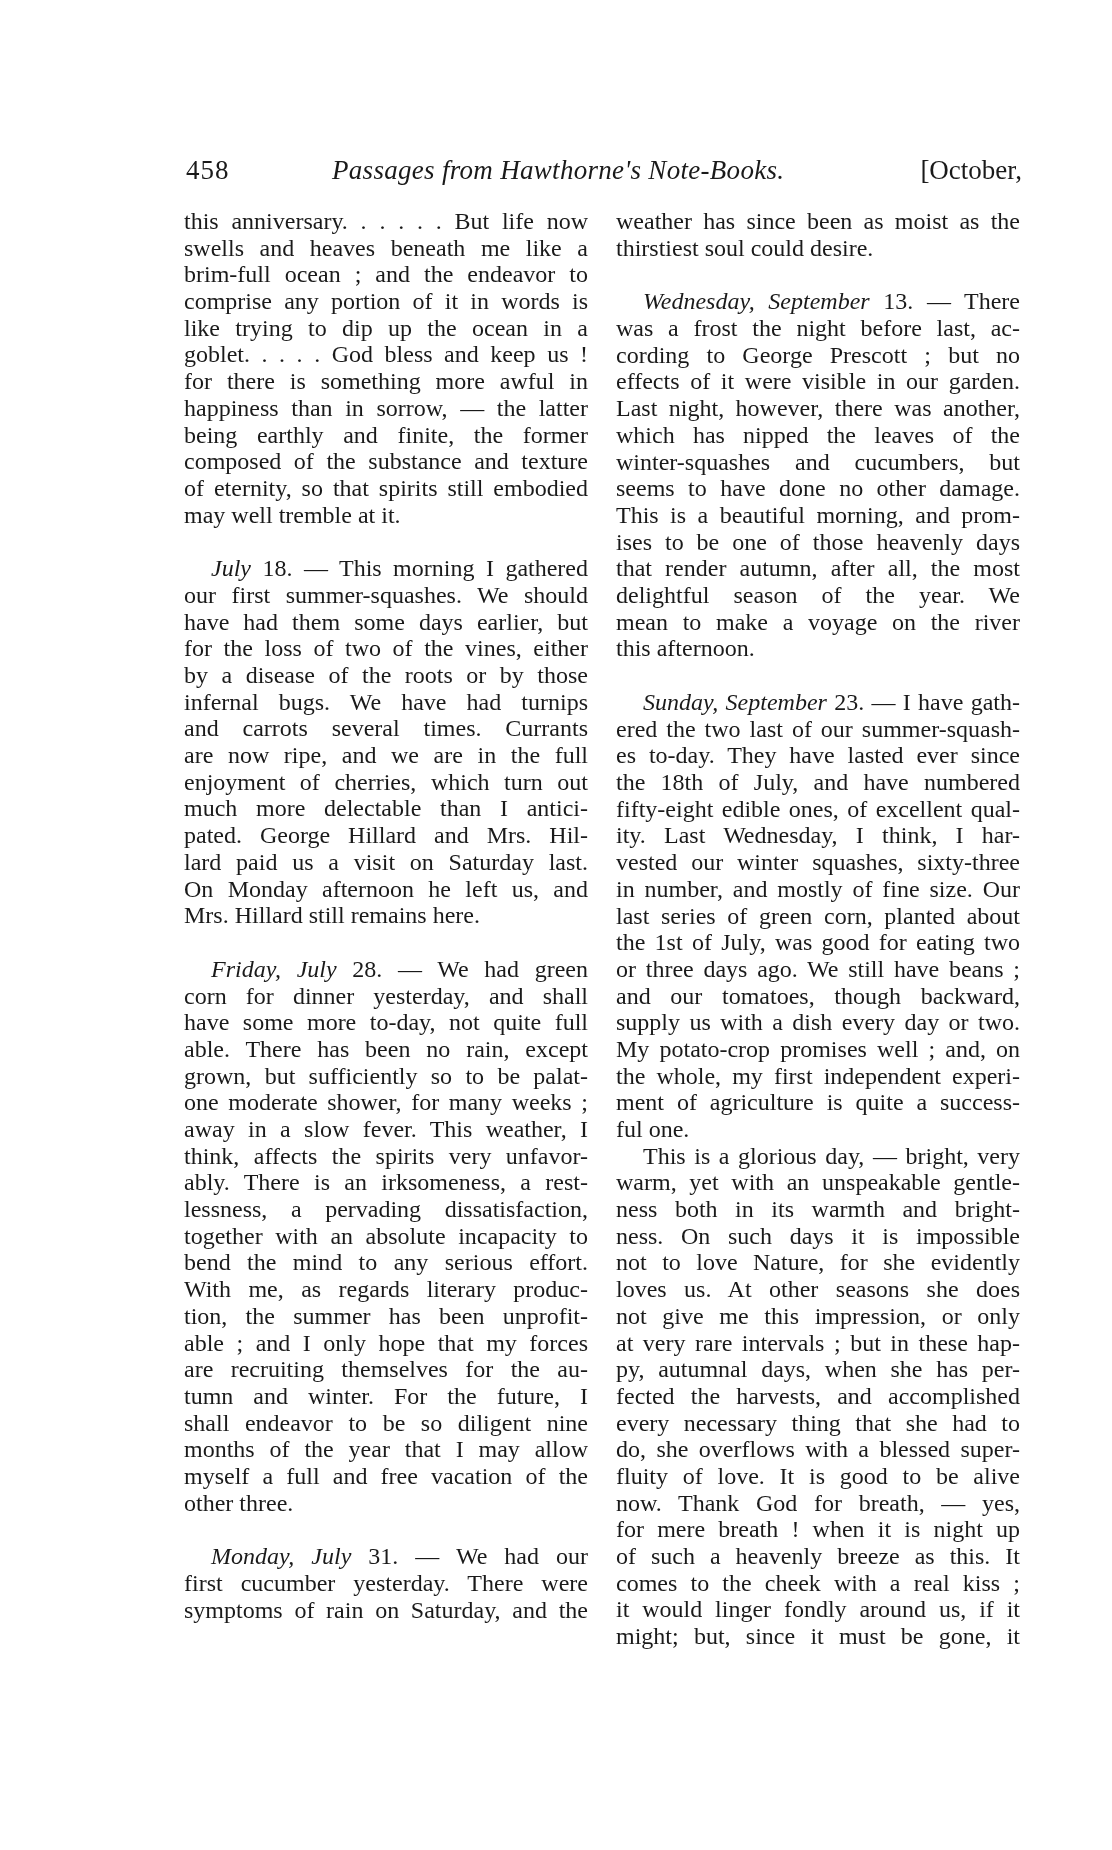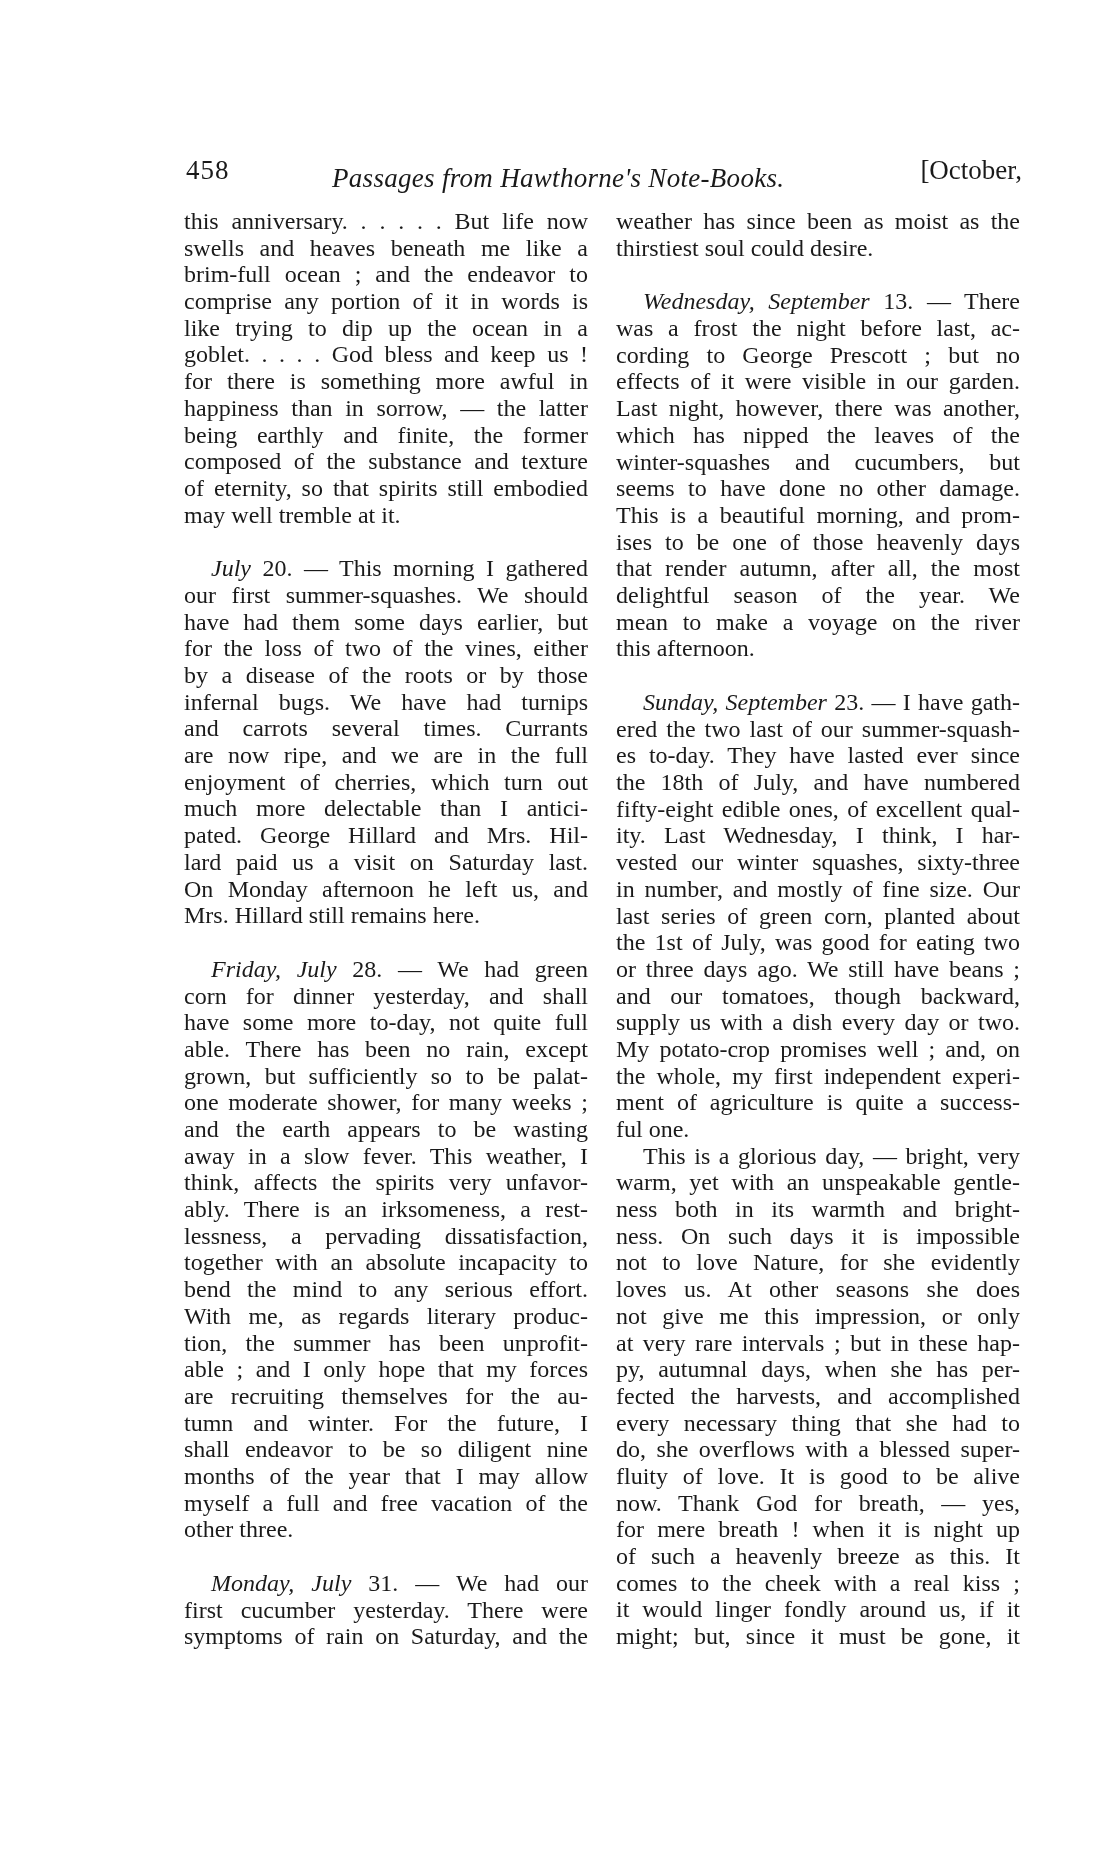--- a/index.html
+++ b/index.html
@@ -6,21 +6,21 @@
     body {
       width: 1112px; height: 1850px; position: relative; overflow: hidden;
       font-family: "Liberation Serif", "DejaVu Serif", serif;
       color: #1a1a1a;
     }
     .page-header {
       position: absolute; left: 186px; top: 152px; width: 836px; height: 36px;
       font-size: 27px; line-height: 36px;
     }
     .page-number { position: absolute; left: 0; top: 0; letter-spacing: 1px; text-align: center; }
-    .running-title { position: absolute; left: 146px; top: 8px; font-style: italic; letter-spacing: 0.3px; }
+    .running-title { position: absolute; left: 146px; top: 0; font-style: italic; letter-spacing: 0.3px; }
     .running-date { position: absolute; right: 0; top: 0; }
     .column {
       position: absolute; top: 208px; width: 404px;
       font-size: 24px; line-height: 26.7px;
       text-align: justify;
     }
     .col-left { left: 184px; }
     .col-right { left: 616px; }
     .para { margin: 0 0 27px 0; text-indent: 0; }
     .para.tight { margin-bottom: 0; }
@@ -47,21 +47,21 @@
       <span class="line">like trying to dip up the ocean in a</span>
       <span class="line">goblet. . . . . God bless and keep us !</span>
       <span class="line">for there is something more awful in</span>
       <span class="line">happiness than in sorrow, — the latter</span>
       <span class="line">being earthly and finite, the former</span>
       <span class="line">composed of the substance and texture</span>
       <span class="line">of eternity, so that spirits still embodied</span>
       <span class="line last">may well tremble at it.</span>
     </div>
     <div class="para">
-      <span class="line first"><span class="entry-date">July</span> <span>20. — This morning I gathered</span></span>
+      <span class="line first"><span class="entry-date">July</span> <span>18. — This morning I gathered</span></span>
       <span class="line">our first summer-squashes. We should</span>
       <span class="line">have had them some days earlier, but</span>
       <span class="line">for the loss of two of the vines, either</span>
       <span class="line">by a disease of the roots or by those</span>
       <span class="line">infernal bugs. We have had turnips</span>
       <span class="line">and carrots several times. Currants</span>
       <span class="line">are now ripe, and we are in the full</span>
       <span class="line">enjoyment of cherries, which turn out</span>
       <span class="line">much more delectable than I antici-</span>
       <span class="line">pated. George Hillard and Mrs. Hil-</span>
@@ -69,21 +69,20 @@
       <span class="line">On Monday afternoon he left us, and</span>
       <span class="line last">Mrs. Hillard still remains here.</span>
     </div>
     <div class="para">
       <span class="line first"><span class="entry-date">Friday, July</span> <span>28. — We had green</span></span>
       <span class="line">corn for dinner yesterday, and shall</span>
       <span class="line">have some more to-day, not quite full</span>
       <span class="line">able. There has been no rain, except</span>
       <span class="line">grown, but sufficiently so to be palat-</span>
       <span class="line">one moderate shower, for many weeks ;</span>
-      <span class="line">and the earth appears to be wasting</span>
       <span class="line">away in a slow fever. This weather, I</span>
       <span class="line">think, affects the spirits very unfavor-</span>
       <span class="line">ably. There is an irksomeness, a rest-</span>
       <span class="line">lessness, a pervading dissatisfaction,</span>
       <span class="line">together with an absolute incapacity to</span>
       <span class="line">bend the mind to any serious effort.</span>
       <span class="line">With me, as regards literary produc-</span>
       <span class="line">tion, the summer has been unprofit-</span>
       <span class="line">able ; and I only hope that my forces</span>
       <span class="line">are recruiting themselves for the au-</span>

